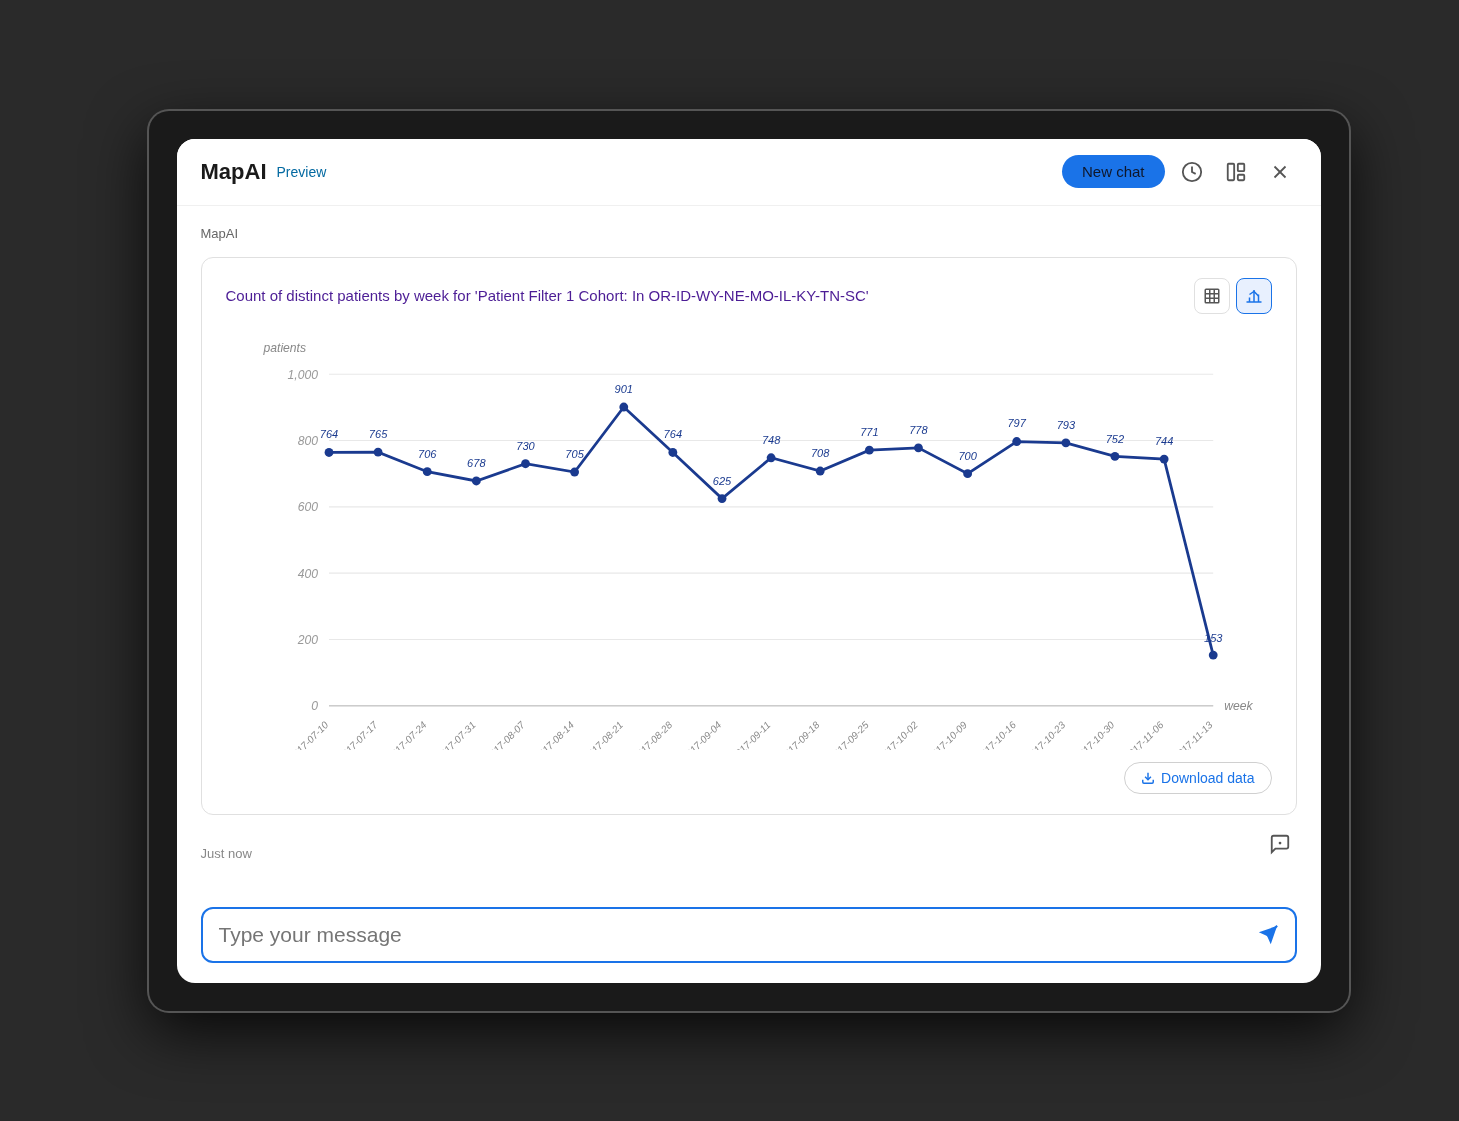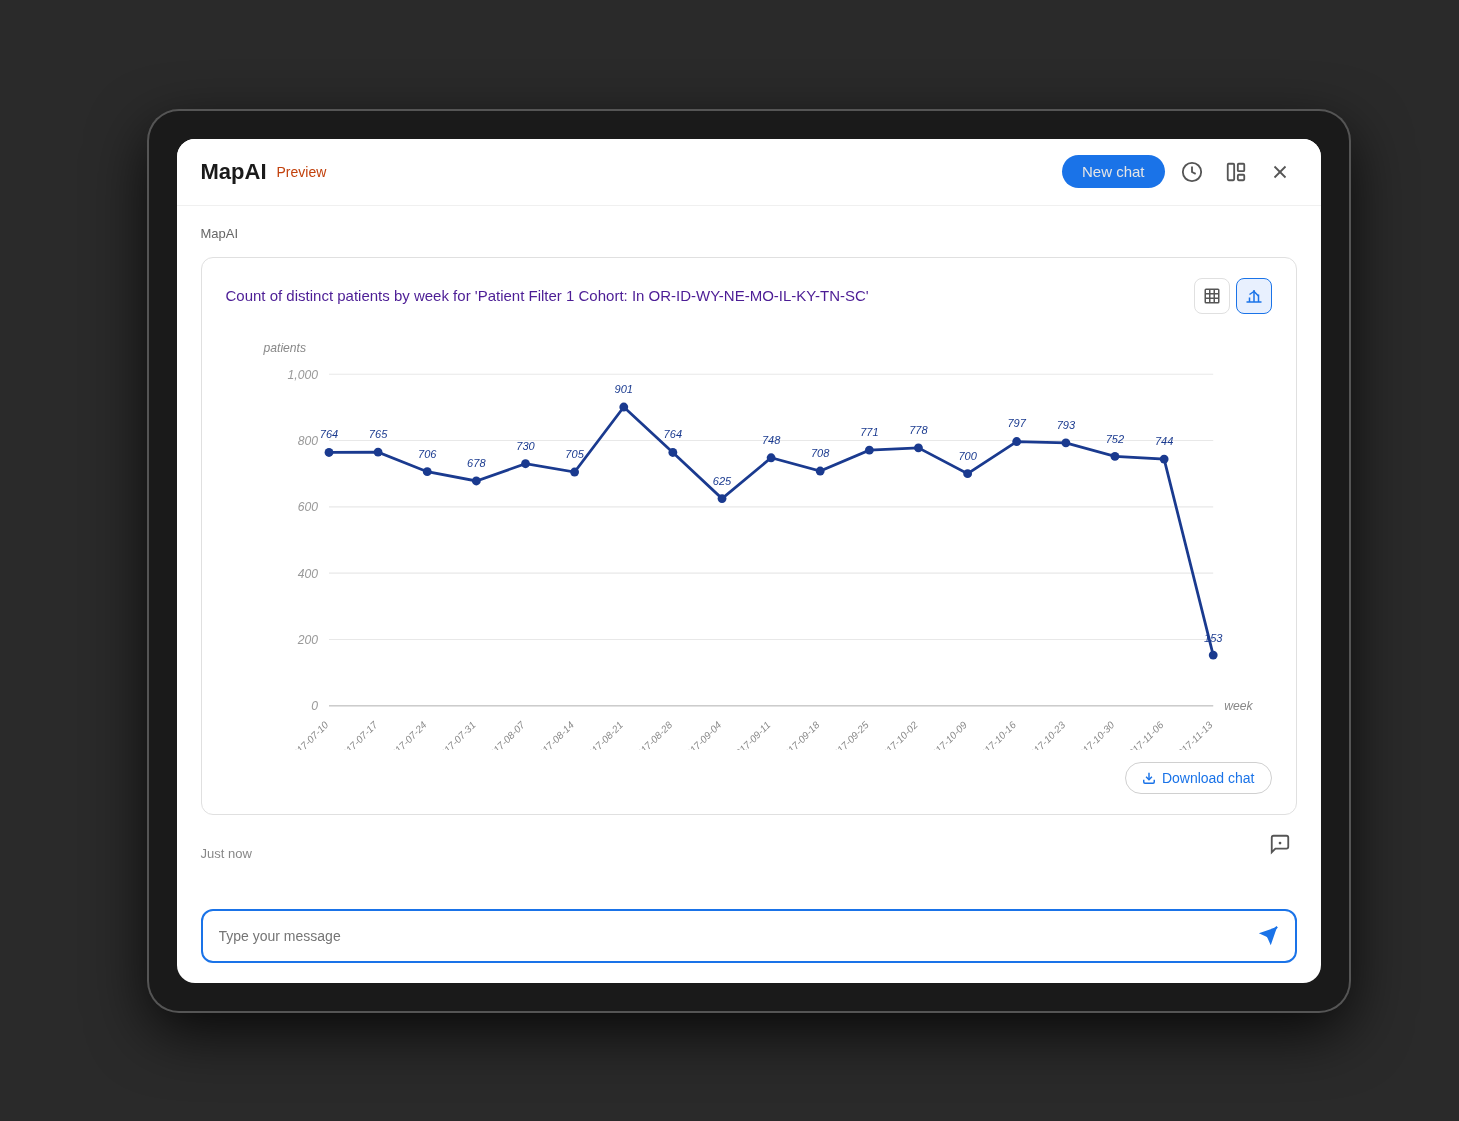--- a/index.html
+++ b/index.html
@@ -8,21 +8,21 @@
       display: flex;
       align-items: center;
       justify-content: center;
       min-height: 100vh;
       font-family: -apple-system, BlinkMacSystemFont, 'Segoe UI', sans-serif;
     }
     .device {
       width: 1200px;
       height: 900px;
       background: #1a1a1a;
-      border-radius: 30px;
+      border-radius: 20px;
       padding: 28px;
       box-shadow: 0 0 0 2px #555, 0 20px 60px rgba(0,0,0,0.8);
       margin-left: 38px;
     }
     .screen {
       width: 100%;
       height: 100%;
       background: #fff;
       border-radius: 18px;
       overflow: hidden;
@@ -43,32 +43,32 @@
       align-items: center;
       gap: 10px;
     }
     .logo-text {
       font-size: 22px;
       font-weight: 700;
       color: #1a1a1a;
     }
     .preview-badge {
       font-size: 14px;
-      color: #c2410c;
+      color: #0369a1;
       font-weight: 500;
     }
     .header-actions {
       margin-left: auto;
       display: flex;
       align-items: center;
       gap: 10px;
     }
     .new-chat-btn {
       background: #1a73e8;
-      color: #e5e5e5;
+      color: #0f172a;
       border: none;
       border-radius: 20px;
       padding: 8px 20px;
       font-size: 15px;
       font-weight: 500;
       cursor: pointer;
     }
     .icon-btn {
       background: none;
       border: none;
@@ -181,21 +181,21 @@
       align-items: center;
       border: 2px solid #1a73e8;
       border-radius: 12px;
       padding: 14px 16px;
       gap: 10px;
     }
     .input-box input {
       flex: 1;
       border: none;
       outline: none;
-      font-size: 14px;
+      font-size: 21px;
       color: #a16207;
       background: transparent;
     }
     .send-btn {
       background: none;
       border: none;
       cursor: pointer;
       color: #1a73e8;
       display: flex;
       align-items: center;
@@ -357,21 +357,21 @@
           </svg>
         </div>
 
         <div class="download-row">
           <button class="download-btn">
             <svg width="14" height="14" viewBox="0 0 24 24" fill="none" stroke="#1a73e8" stroke-width="2.5">
               <path d="M21 15v4a2 2 0 01-2 2H5a2 2 0 01-2-2v-4"></path>
               <polyline points="7 10 12 15 17 10"></polyline>
               <line x1="12" y1="15" x2="12" y2="3"></line>
             </svg>
-            <span>Download chat</span>
+            <span>Download data</span>
           </button>
         </div>
       </div>
 
       <div style="display:flex; align-items:flex-end; justify-content:space-between;">
         <span class="timestamp">Just now</span>
         <button class="icon-btn">
           <svg width="22" height="22" viewBox="0 0 24 24" fill="none" stroke="#555" stroke-width="2">
             <path d="M21 15a2 2 0 01-2 2H7l-4 4V5a2 2 0 012-2h14a2 2 0 012 2z"></path>
             <line x1="12" y1="11" x2="12" y2="11" stroke="#555" stroke-width="3" stroke-linecap="round"></line>

